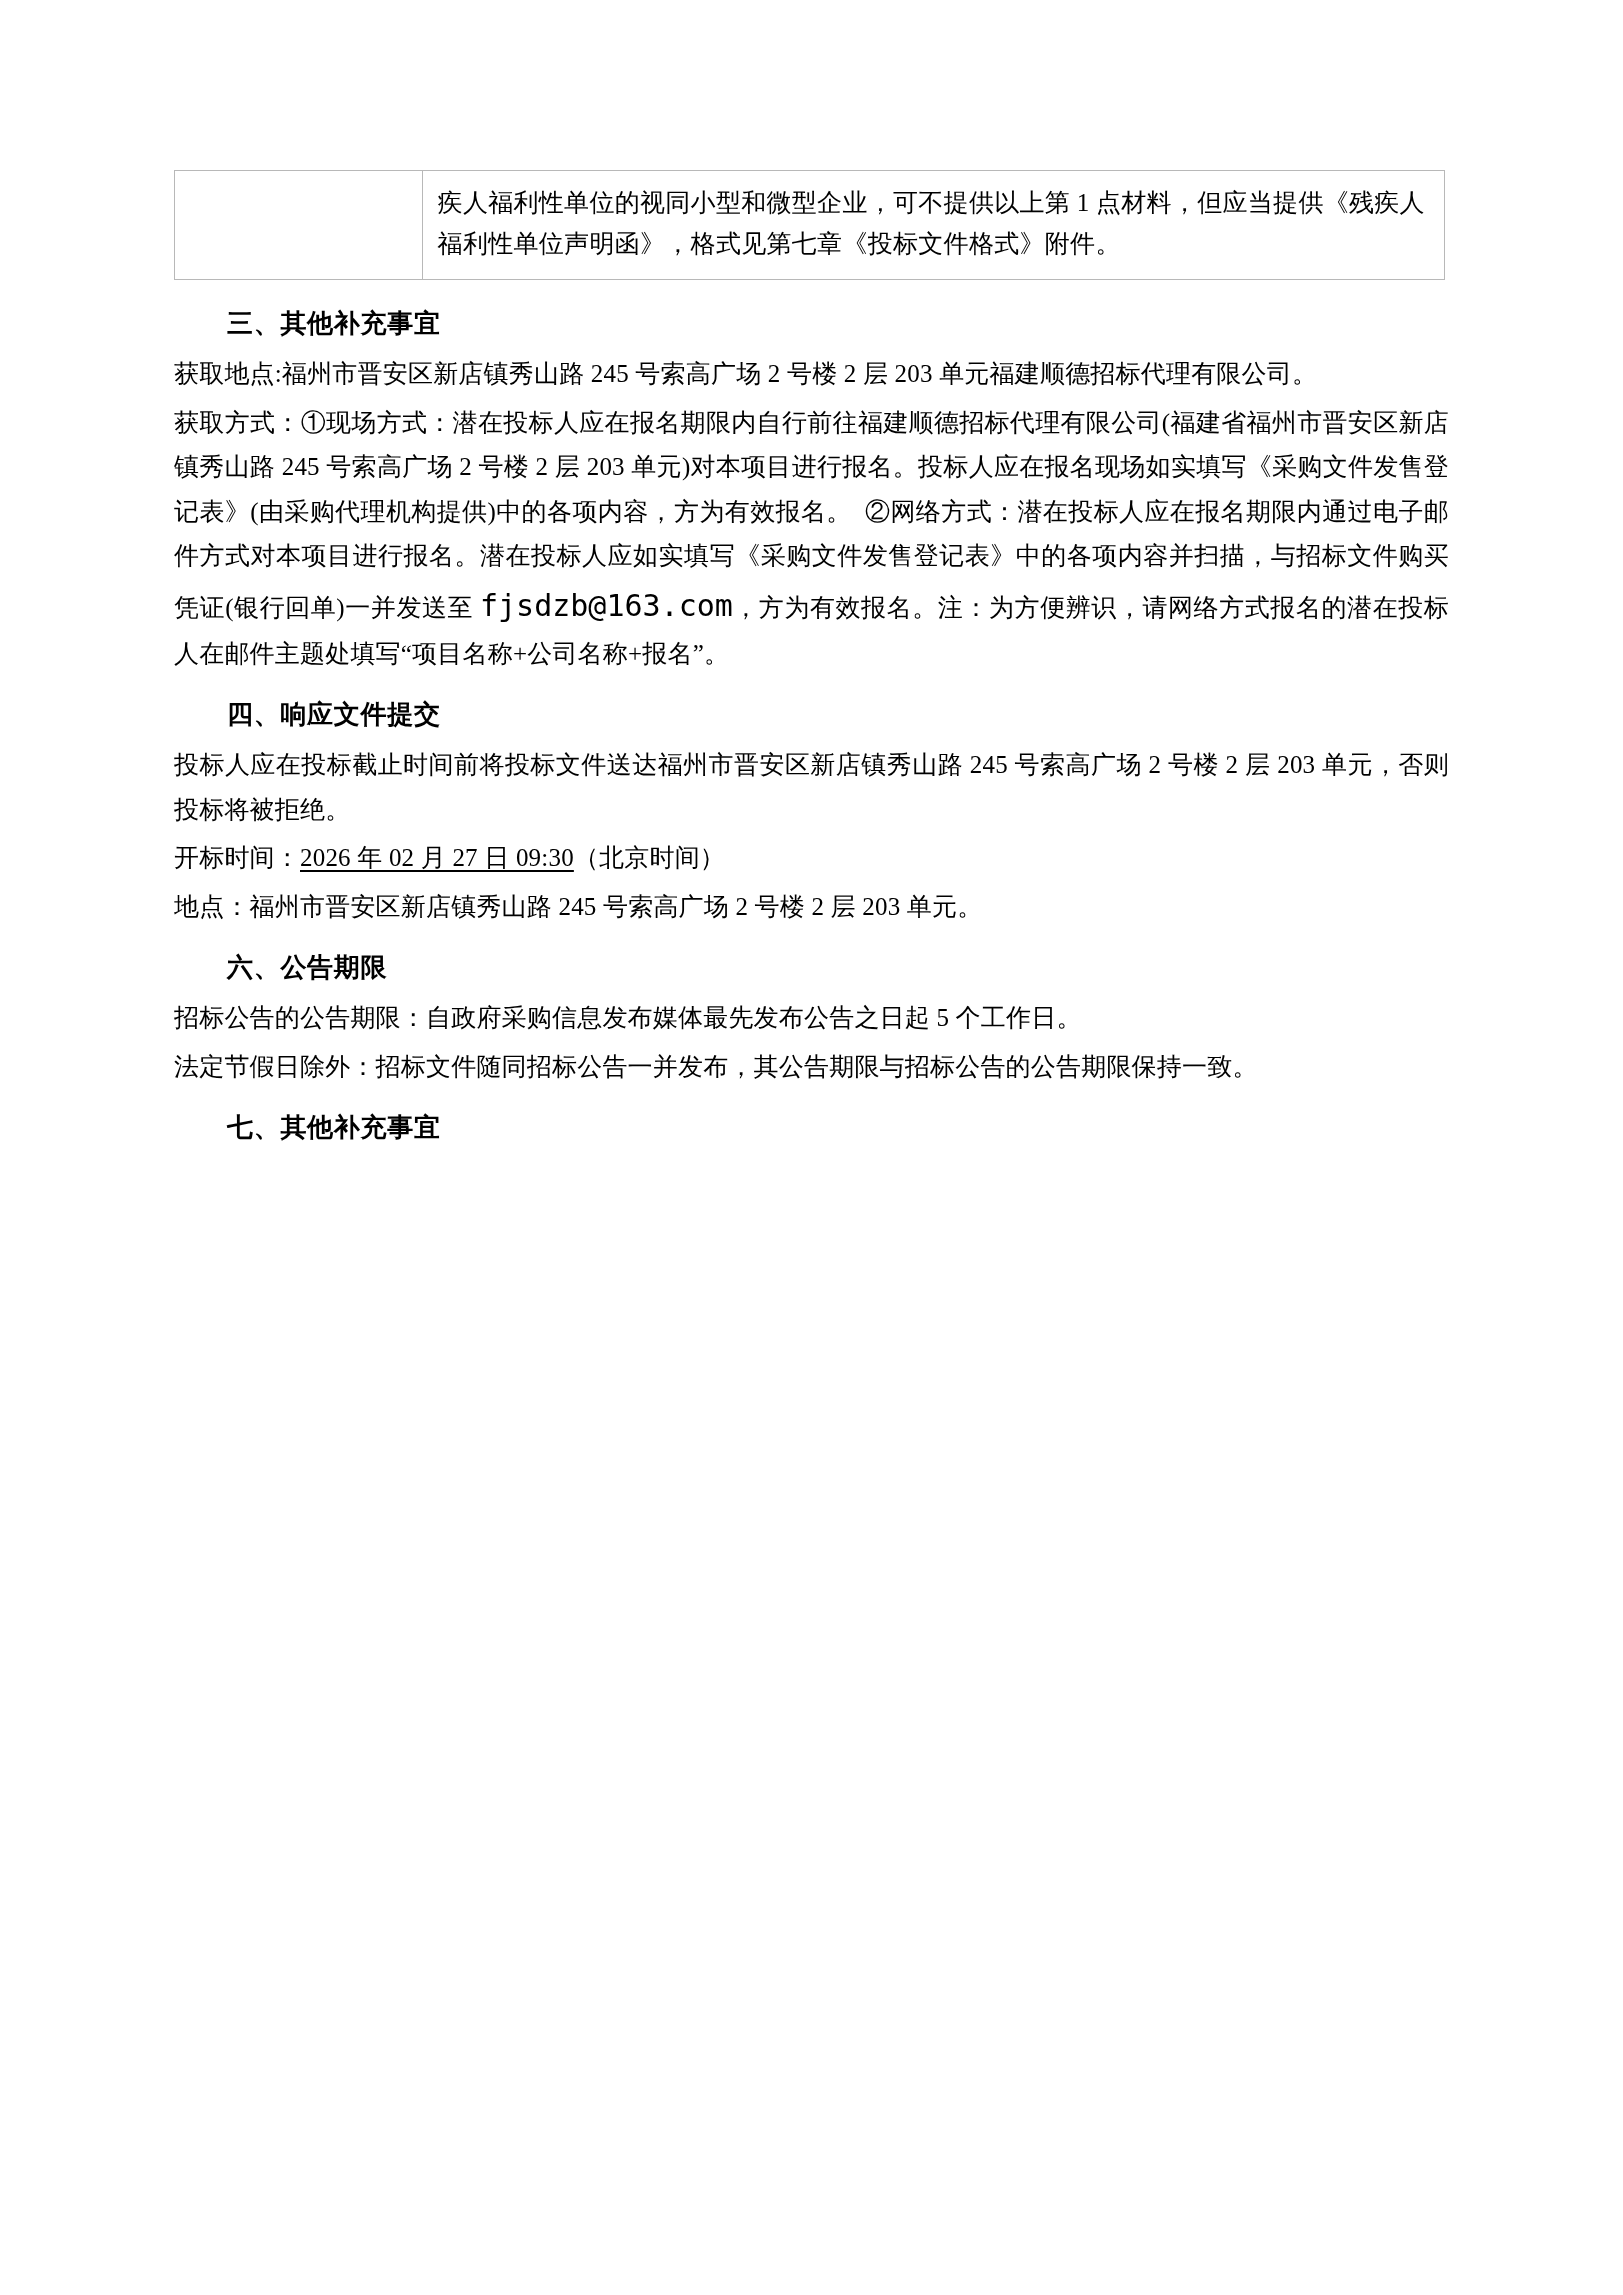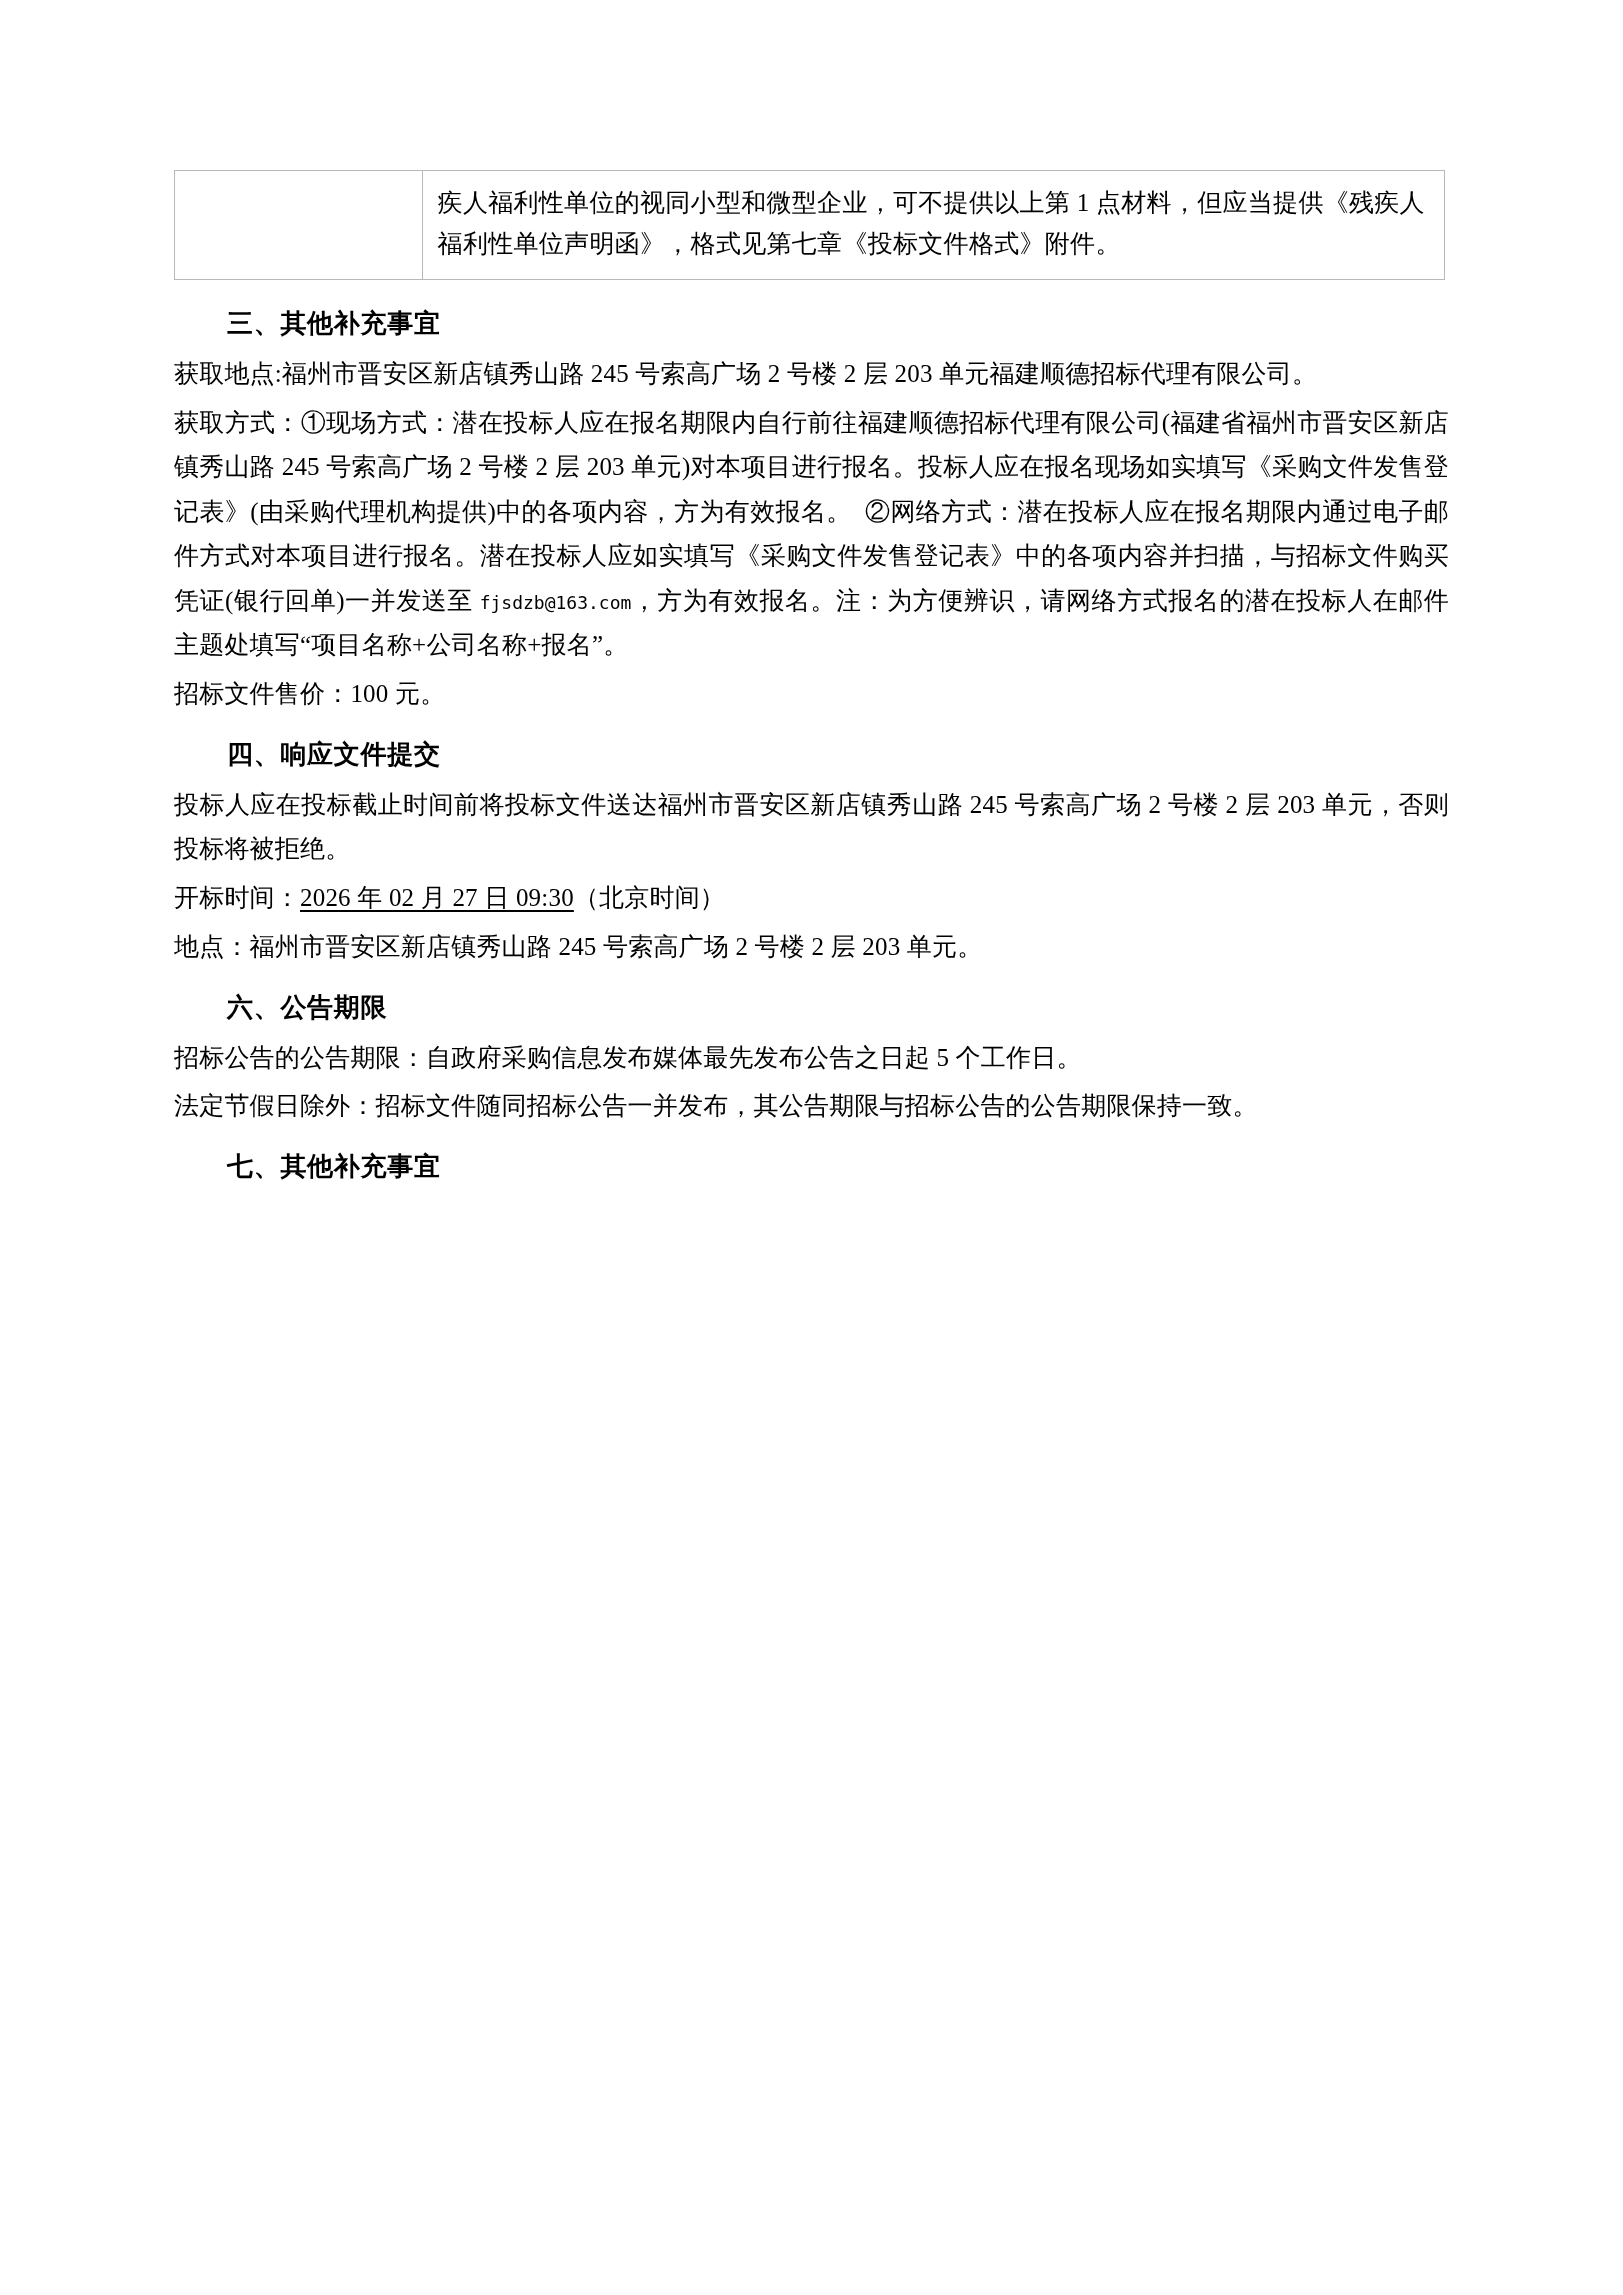--- a/index.html
+++ b/index.html
@@ -65,21 +65,21 @@
     text-align: justify;
     letter-spacing: 0.2px;
   }
 
   .u {
     text-decoration: underline;
     text-underline-offset: 4.1px;
   }
   .mono {
     font-family: "DejaVu Sans Mono", "Liberation Mono", monospace;
-    font-size: 18px;
+    font-size: 30px;
     letter-spacing: 0;
   }
 </style>
 </head>
 <body>
 
 <div class="page">
   <div class="content">
 
     <table class="table-frag">
@@ -91,21 +91,20 @@
     </tbody>
       </table>
 
     <h2 class="sec">三、其他补充事宜</h2>
 
 
     <p class="para">获取地点:福州市晋安区新店镇秀山路 245 号索高广场 2 号楼 2 层 203 单元福建顺德招标代理有限公司。</p>
 
     <p class="para">获取方式：①现场方式：潜在投标人应在报名期限内自行前往福建顺德招标代理有限公司(福建省福州市晋安区新店镇秀山路 245 号索高广场 2 号楼 2 层 203 单元)对本项目进行报名。投标人应在报名现场如实填写《采购文件发售登记表》(由采购代理机构提供)中的各项内容，方为有效报名。&nbsp; ②网络方式：潜在投标人应在报名期限内通过电子邮件方式对本项目进行报名。潜在投标人应如实填写《采购文件发售登记表》中的各项内容并扫描，与招标文件购买凭证(银行回单)一并发送至 <span class="mono">fjsdzb@163.com</span>，方为有效报名。注：为方便辨识，请网络方式报名的潜在投标人在邮件主题处填写“项目名称+公司名称+报名”。</p>
 
-    <p class="para">招标文件售价：100 元。</p>
 
     <h2 class="sec">四、响应文件提交</h2>
 
 
     <p class="para">投标人应在投标截止时间前将投标文件送达福州市晋安区新店镇秀山路 245 号索高广场 2 号楼 2 层 203 单元，否则投标将被拒绝。</p>
 
 
     <p class="para">开标时间：<span class="u">2026 年 02 月 27 日 09:30</span>（北京时间）</p>
 
     <p class="para">地点：福州市晋安区新店镇秀山路 245 号索高广场 2 号楼 2 层 203 单元。</p>

